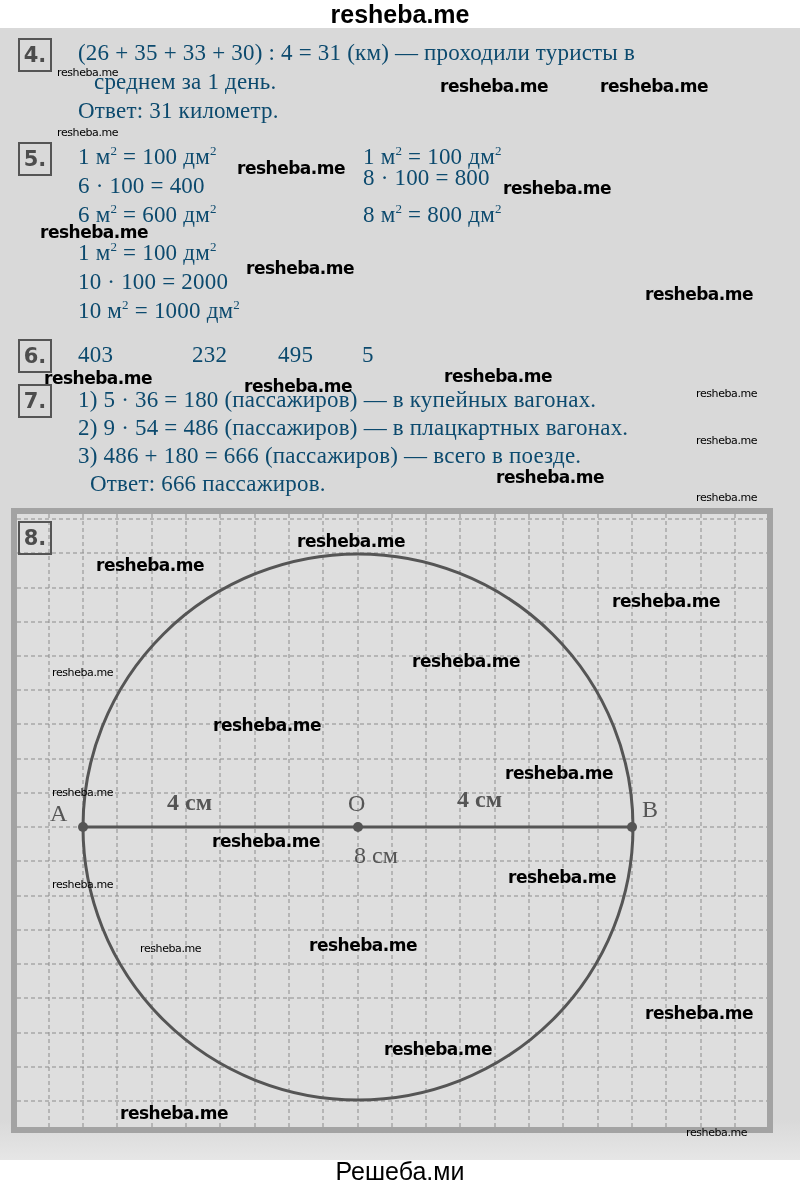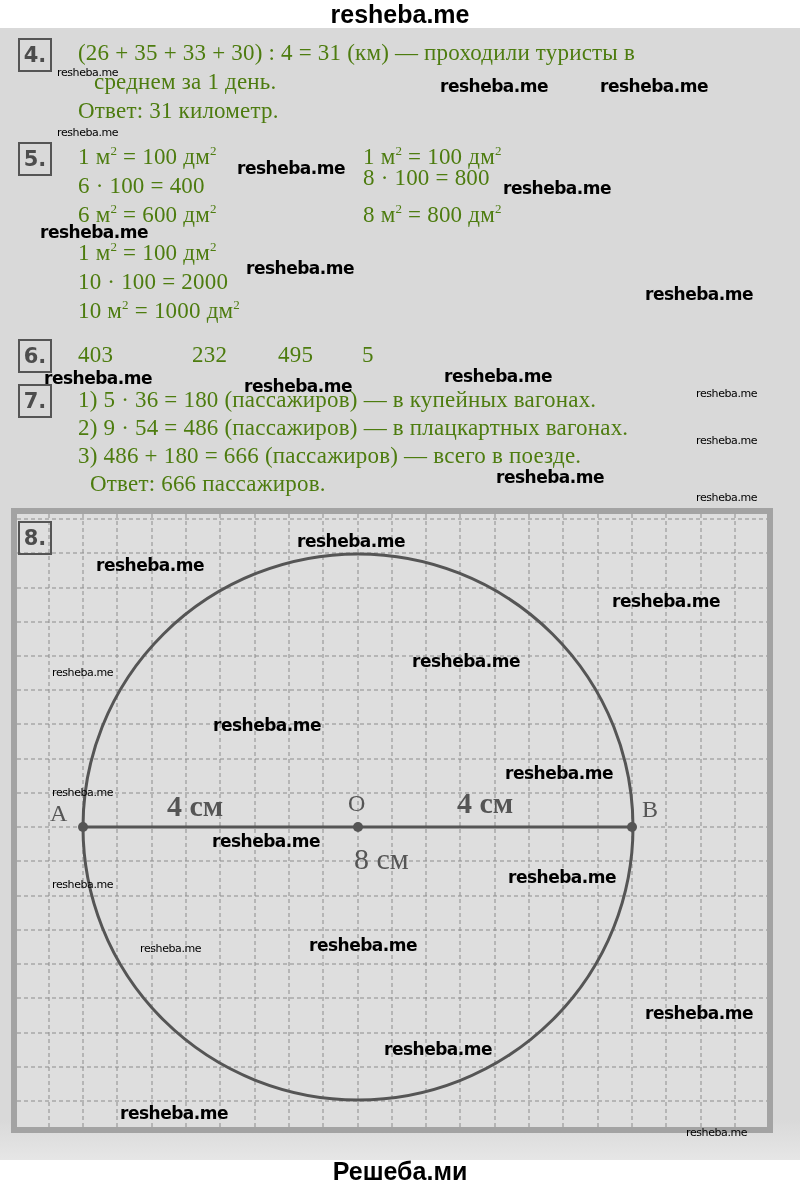--- a/index.html
+++ b/index.html
@@ -1,29 +1,29 @@
 <!DOCTYPE html>
 <html><head>
 <meta charset="utf-8">
 <style>
   html, body { margin:0; padding:0; }
   body { width:800px; height:1188px; position:relative; overflow:hidden; background:#ffffff; font-family:"DejaVu Serif", serif; }
   .page { position:absolute; left:0; top:28px; width:800px; height:1132px; background:#d9d9d9; }
   .page-fade { position:absolute; left:0; top:1120px; width:800px; height:40px; background:linear-gradient(#d9d9d9,#e6e6e6); }
-  .t { position:absolute; color:#4d7c0f; font-size:23px; line-height:26px; white-space:nowrap; font-family:"Liberation Serif", serif; letter-spacing:0.2px; }
+  .t { position:absolute; color:#0c4a6e; font-size:23px; line-height:26px; white-space:nowrap; font-family:"Liberation Serif", serif; letter-spacing:0.2px; }
   .num { position:absolute; width:30px; height:30px; border:2px solid #555; color:#4d4d4d; font-family:"DejaVu Sans", sans-serif; font-size:21px; font-weight:bold; line-height:30px; text-align:center; box-sizing:content-box; }
   sup { font-size:13px; vertical-align:9px; line-height:0; }
   .wm { position:absolute; color:#000; font-family:"DejaVu Sans", sans-serif; white-space:nowrap; }
   .wm.b { font-weight:bold; font-size:17px; letter-spacing:-0.5px; }
   .wm.s { font-size:11px; letter-spacing:-0.4px; }
   .hdr { position:absolute; left:0; top:0; width:800px; text-align:center; font-family:"Liberation Sans", sans-serif; font-weight:bold; font-size:25px; line-height:28px; color:#000; }
-  .ftr { position:absolute; left:0; top:1156px; width:800px; text-align:center; font-family:"Liberation Sans", sans-serif; font-weight:bold; font-size:25px; line-height:30px; color:#000; }
+  .ftr { position:absolute; left:0; top:1156px; width:800px; text-align:center; font-family:"Liberation Sans", sans-serif; font-weight:normal; font-size:25px; line-height:30px; color:#000; }
   .gridbox { position:absolute; left:11px; top:508px; width:762px; height:625px; border:6px solid #a3a3a3; box-sizing:border-box; background:#dedede; }
   svg.figure { position:absolute; left:0; top:0; }
-  .lbl { position:absolute; color:#555; font-family:"Liberation Serif", serif; font-size:30px; white-space:nowrap; }
+  .lbl { position:absolute; color:#555; font-family:"Liberation Serif", serif; font-size:24px; white-space:nowrap; }
 </style>
 </head>
 <body>
 
 <div class="page"></div>
 <div class="page-fade"></div>
 
 <div class="hdr">resheba.me</div>
 
 <div class="num" style="left:18px;top:38px;">4.</div>

